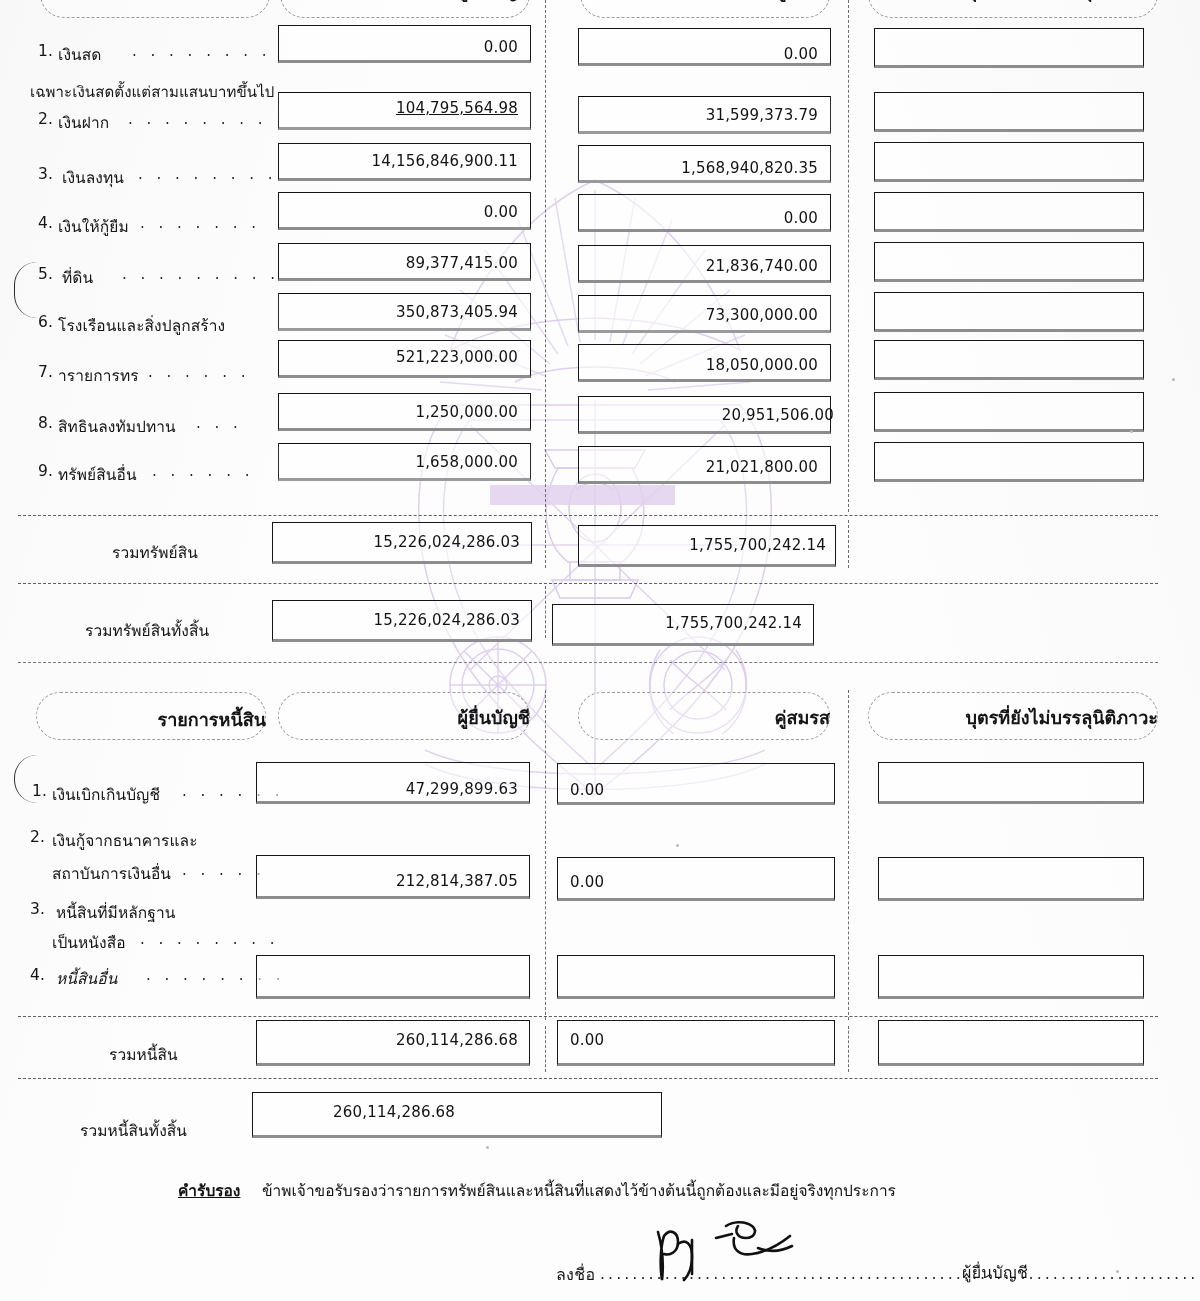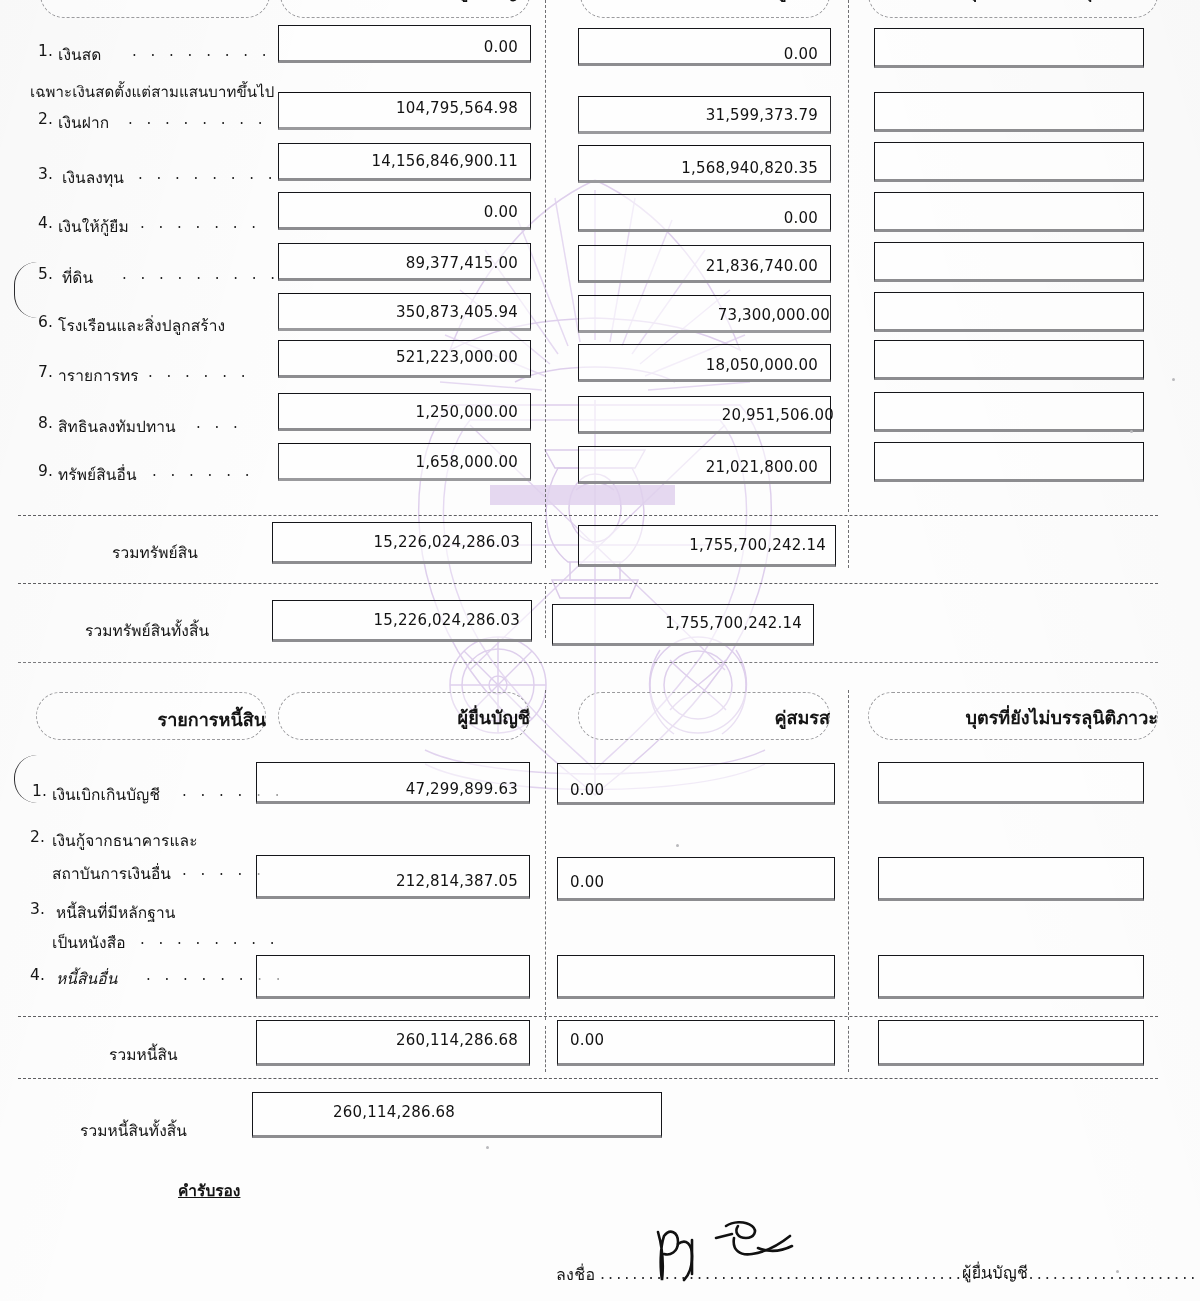--- a/index.html
+++ b/index.html
@@ -223,21 +223,21 @@
   <div class="box" style="left:578px;top:28px;width:253px;height:38px;"></div>
   <div class="val r" style="left:578px;top:45px;width:240px;">0.00</div>
   <div class="box" style="left:874px;top:28px;width:270px;height:40px;"></div>
 
   <div class="lbl" style="left:30px;top:80px;font-size:15px;">เฉพาะเงินสดตั้งแต่สามแสนบาทขึ้นไป</div>
 
   <div class="lbl" style="left:38px;top:110px;">2.</div>
   <div class="lbl" style="left:58px;top:110px;">เงินฝาก</div>
   <div class="dots" style="left:128px;top:110px;">. . . . . . . .</div>
   <div class="box alt" style="left:278px;top:92px;width:253px;height:38px;"></div>
-  <div class="val r" style="left:278px;top:99px;width:240px;">104,795,564.98</div>
+  <div class="val r" style="left:278px;top:99px;width:240px;text-decoration:underline;">104,795,564.98</div>
   <div class="box alt" style="left:578px;top:96px;width:253px;height:38px;"></div>
   <div class="val r" style="left:578px;top:106px;width:240px;">31,599,373.79</div>
   <div class="box" style="left:874px;top:92px;width:270px;height:40px;"></div>
 
   <div class="lbl" style="left:38px;top:165px;">3.</div>
   <div class="lbl" style="left:62px;top:165px;">เงินลงทุน</div>
   <div class="dots" style="left:138px;top:165px;">. . . . . . . .</div>
   <div class="box" style="left:278px;top:143px;width:253px;height:38px;"></div>
   <div class="val r" style="left:278px;top:152px;width:240px;">14,156,846,900.11</div>
   <div class="box alt" style="left:578px;top:145px;width:253px;height:38px;"></div>
@@ -261,21 +261,21 @@
   <div class="val r" style="left:278px;top:254px;width:240px;">89,377,415.00</div>
   <div class="box" style="left:578px;top:245px;width:253px;height:38px;"></div>
   <div class="val r" style="left:578px;top:257px;width:240px;">21,836,740.00</div>
   <div class="box" style="left:874px;top:242px;width:270px;height:40px;"></div>
 
   <div class="lbl" style="left:38px;top:313px;">6.</div>
   <div class="lbl" style="left:58px;top:313px;">โรงเรือนและสิ่งปลูกสร้าง</div>
   <div class="box alt" style="left:278px;top:293px;width:253px;height:38px;"></div>
   <div class="val r" style="left:278px;top:303px;width:240px;">350,873,405.94</div>
   <div class="box alt" style="left:578px;top:295px;width:253px;height:38px;"></div>
-  <div class="val r" style="left:578px;top:306px;width:240px;padding-left:12px;">73,300,000.00</div>
+  <div class="val r" style="left:578px;top:306px;width:240px;">73,300,000.00</div>
   <div class="box" style="left:874px;top:292px;width:270px;height:40px;"></div>
 
   <div class="lbl" style="left:38px;top:363px;">7.</div>
   <div class="lbl" style="left:58px;top:363px;">ารายการทร</div>
   <div class="dots" style="left:148px;top:363px;">. . . . . .</div>
   <div class="box" style="left:278px;top:340px;width:253px;height:38px;"></div>
   <div class="val r" style="left:278px;top:348px;width:240px;">521,223,000.00</div>
   <div class="box" style="left:578px;top:344px;width:253px;height:38px;"></div>
   <div class="val r" style="left:578px;top:356px;width:240px;">18,050,000.00</div>
   <div class="box" style="left:874px;top:340px;width:270px;height:40px;"></div>
@@ -374,20 +374,21 @@
   <div class="val" style="left:570px;top:1031px;">0.00</div>
   <div class="box" style="left:878px;top:1020px;width:266px;height:46px;"></div>
 
   <div class="hsep" style="top:1078px;"></div>
 
   <div class="lbl" style="left:80px;top:1118px;">รวมหนี้สินทั้งสิ้น</div>
   <div class="box" style="left:252px;top:1092px;width:410px;height:46px;"></div>
   <div class="val" style="left:333px;top:1103px;">260,114,286.68</div>
 
   <div class="cert certlabel" style="left:178px;top:1178px;">คำรับรอง</div>
+  <div class="cert" style="left:262px;top:1178px;">ข้าพเจ้าขอรับรองว่ารายการทรัพย์สินและหนี้สินที่แสดงไว้ข้างต้นนี้ถูกต้องและมีอยู่จริงทุกประการ</div>
 
   <svg id="signature" viewBox="0 0 240 70">
     <g fill="none" stroke="#111" stroke-width="2.6" stroke-linecap="round">
       <path d="M18 14 C22 28 24 44 22 62 C20 50 20 30 24 18 C30 10 38 14 38 24 C38 34 30 38 24 36"></path>
       <path d="M38 26 C46 20 52 26 52 38 C52 50 48 58 44 62"></path>
       <path d="M52 22 L52 56"></path>
       <path d="M86 8 C92 4 104 2 112 8 C118 13 114 20 106 20 C98 20 94 14 98 8"></path>
       <path d="M94 20 C92 32 100 38 112 36 C126 34 140 26 150 18"></path>
       <path d="M118 30 C128 34 140 34 152 28"></path>
       <path d="M76 20 L92 16"></path>

